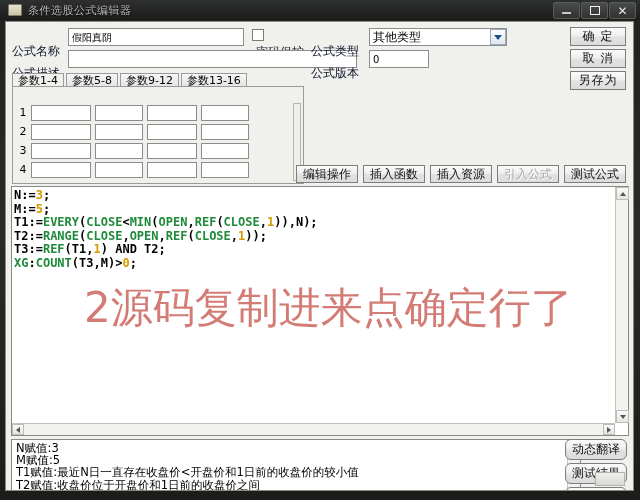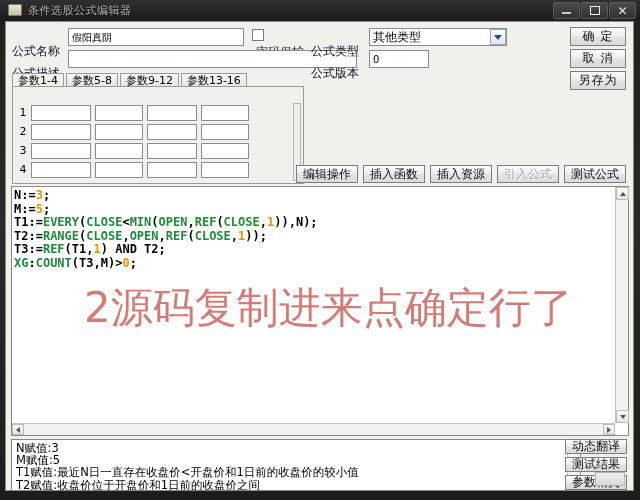--- a/index.html
+++ b/index.html
@@ -218,21 +218,21 @@
     position:absolute;right:0;top:0;width:13px;bottom:11px;
     background:#f2f2ee;border-left:1px solid #c4c4be;box-sizing:border-box;
   }
   .sv .ar{width:13px;height:11px;background:linear-gradient(180deg,#fafafa,#e4e4e0);
     border:1px solid #bdbdb7;box-sizing:border-box;display:flex;align-items:center;justify-content:center;}
   .sv .ar.bot{position:absolute;bottom:0;left:0;}
   .sv .ar i{display:block;width:0;height:0;border-left:3px solid transparent;border-right:3px solid transparent;}
   .sv .ar.top i{border-bottom:4px solid #555;}
 
   .right-btns{position:absolute;right:6px;top:417px;width:62px;}
-  .right-btns .btn{width:62px;height:15px;margin-bottom:3px;letter-spacing:0;}
+  .right-btns .btn{width:62px;height:21px;margin-bottom:3px;letter-spacing:0;border-radius:6px;}
 
   .grip{
     position:absolute;right:8px;bottom:4px;width:30px;height:14px;
     background:linear-gradient(180deg,#efefeb,#d9d9d4);
     border:1px solid #b4b4ae;box-sizing:border-box;
   }
 
   
   .anno{
     position:absolute;color:#c7584f;opacity:.78;

